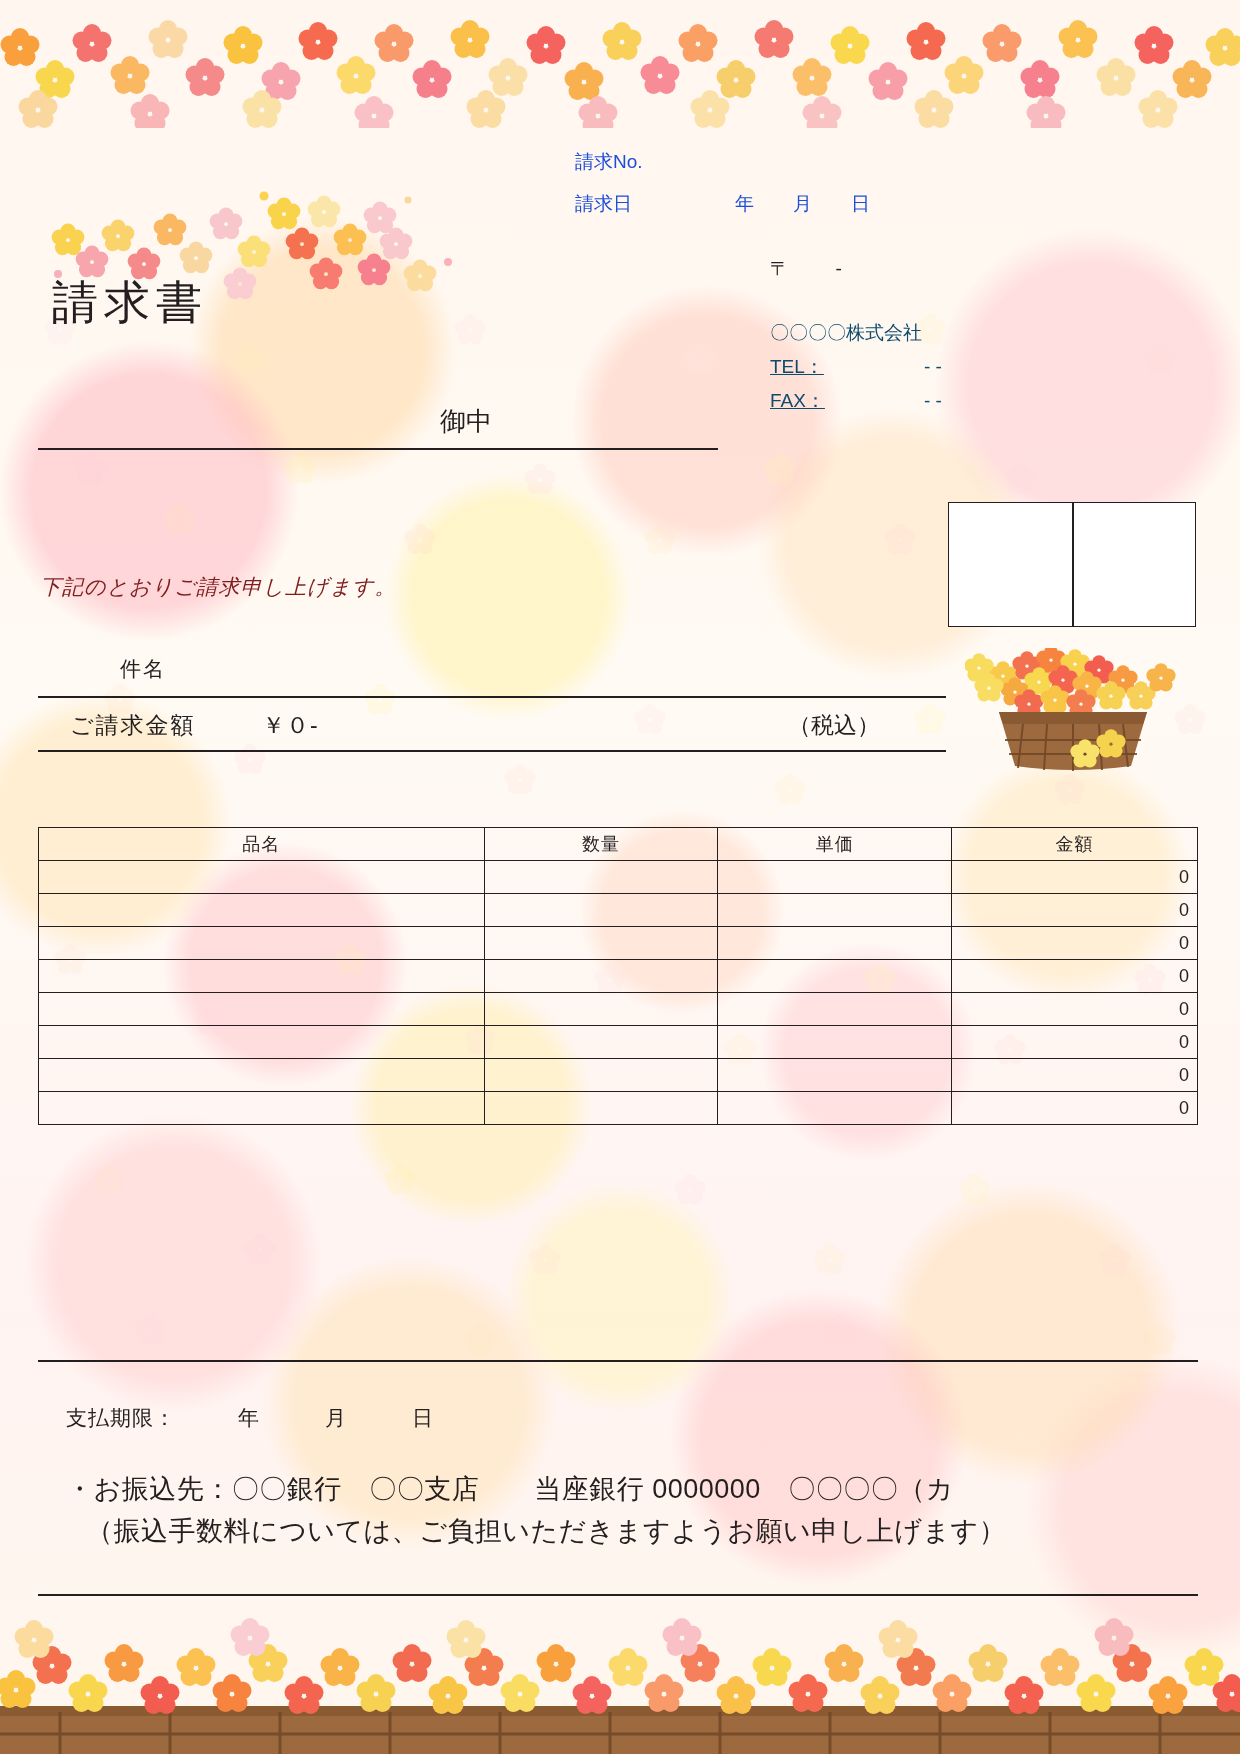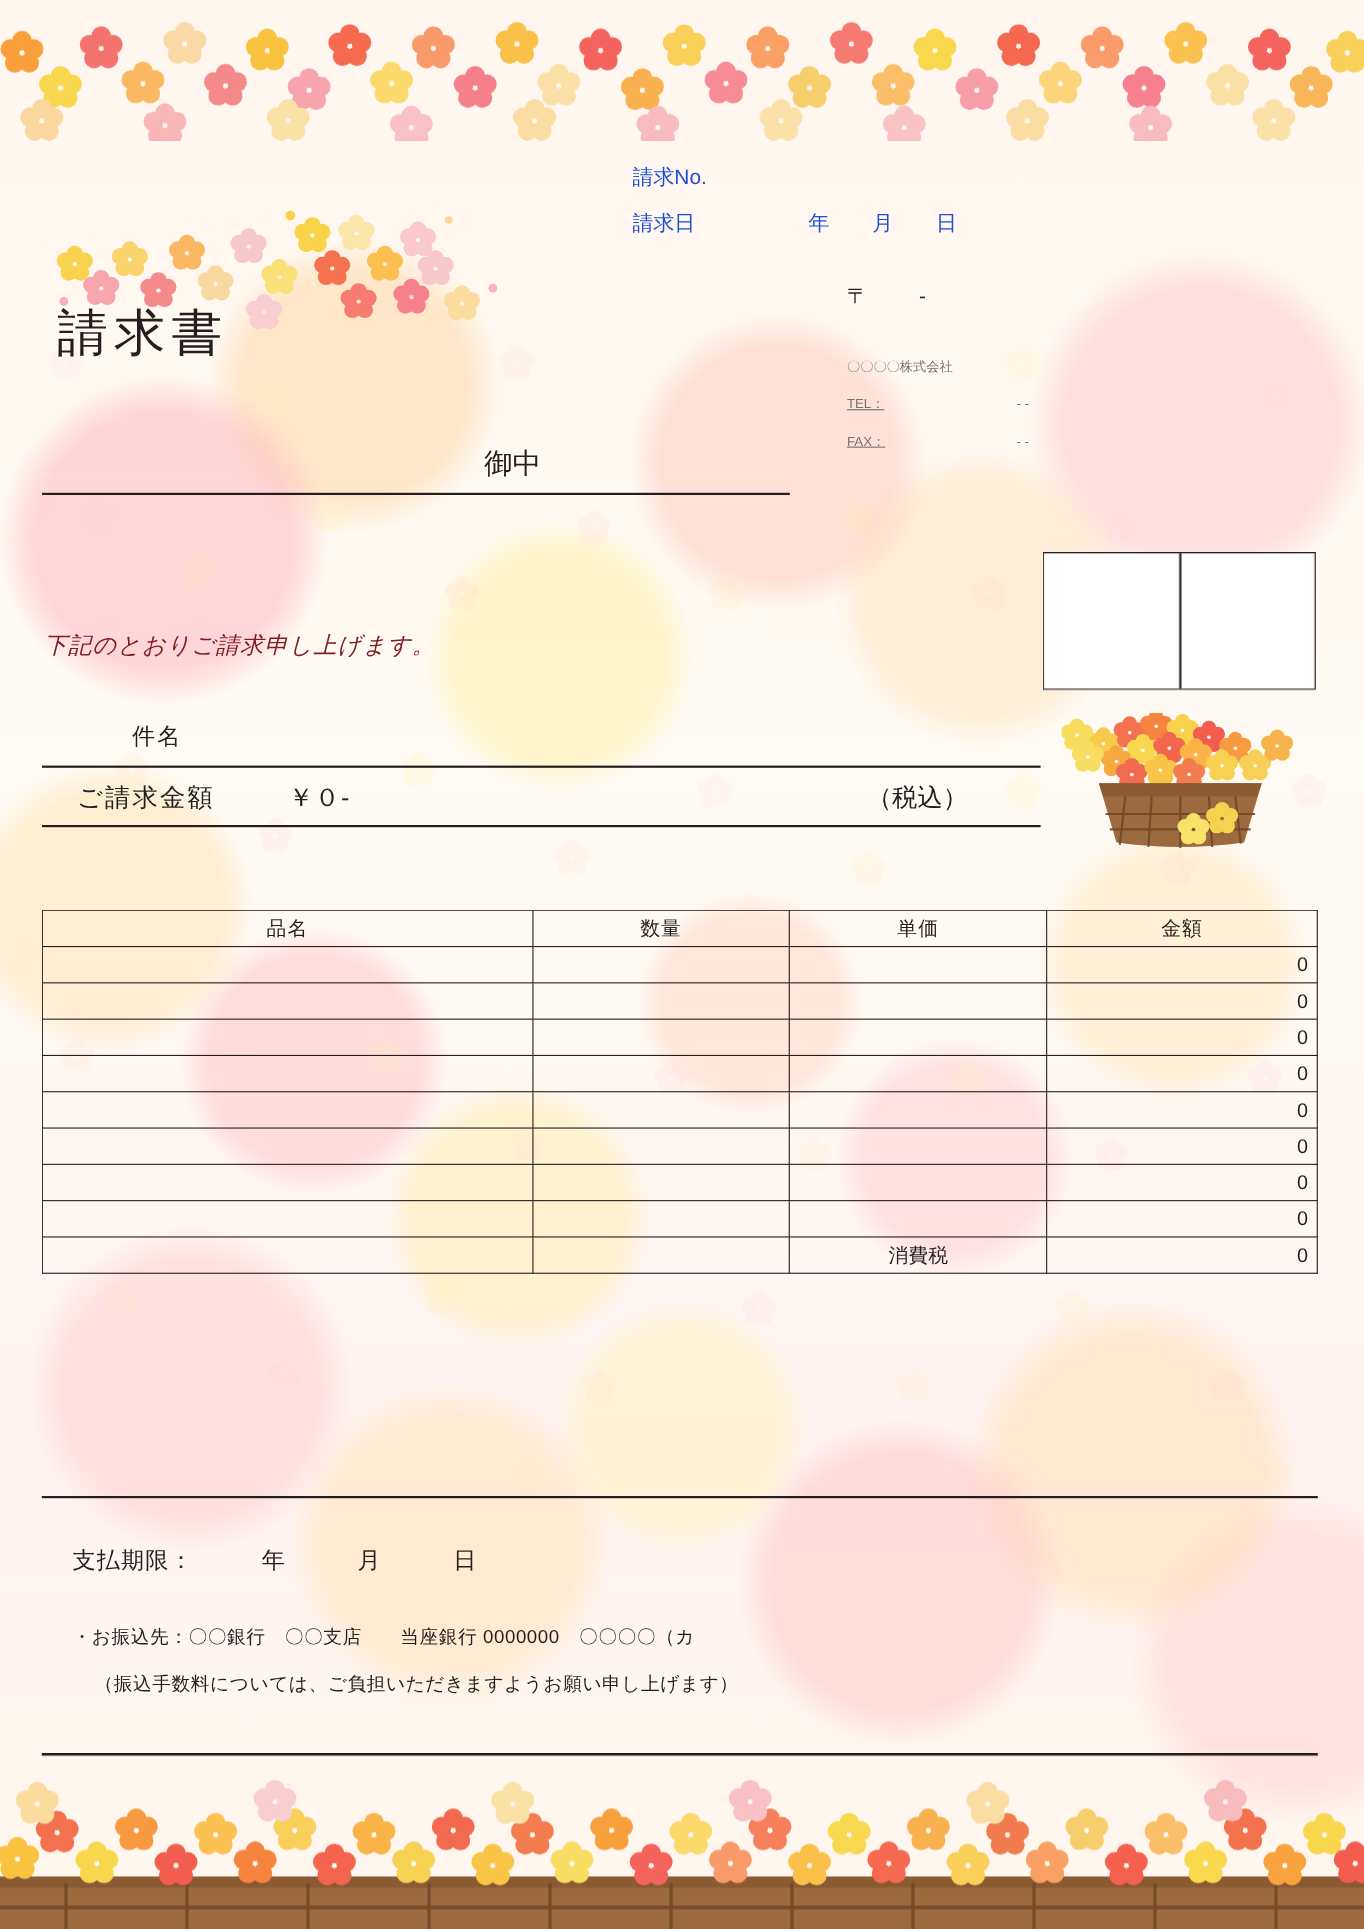--- a/index.html
+++ b/index.html
@@ -91,22 +91,22 @@
     top: 256px;
     font-size: 19px;
     color: #231f20;
     letter-spacing: 2px;
   }
 
   .issuer {
     position: absolute;
     left: 770px;
     top: 316px;
-    font-size: 12px;
-    color: #737373;
+    font-size: 19px;
+    color: #0c4a6e;
     line-height: 34px;
   }
   .issuer .line { display: flex; }
   .issuer .key { width: 76px; text-decoration: underline; }
 
   .client-line {
     position: absolute;
     left: 38px;
     top: 398px;
     width: 680px;
@@ -256,21 +256,21 @@
     align-items: flex-start;
   }
   .duedate .dd-label { letter-spacing: 1px; margin-right: 62px; }
   .duedate .dd-y { margin-right: 66px; }
   .duedate .dd-m { margin-right: 66px; }
 
   .bank {
     position: absolute;
     left: 66px;
     top: 1468px;
-    font-size: 17px;
+    font-size: 27px;
     color: #231f20;
     line-height: 42px;
     letter-spacing: 0.5px;
   }
   .bank .l2 { padding-left: 20px; }
 </style>
 </head>
 <body>
 
 <div class="page">
@@ -591,26 +591,20 @@
         <td></td>
         <td></td>
         <td class="amount">0</td>
       </tr>
       <tr>
         <td></td>
         <td></td>
         <td></td>
         <td class="amount">0</td>
       </tr>
-      <tr>
-        <td class="noborder"></td>
-        <td class="noborder"></td>
-        <td class="sumlabel">消費税</td>
-        <td class="amount">0</td>
-      </tr>
     </tbody>
   </table>
 
   <div class="rule rule-upper"></div>
 
   <div class="duedate">
     <span class="dd-label">支払期限：</span>
     <span class="dd-y">年</span>
     <span class="dd-m">月</span>
     <span>日</span>

